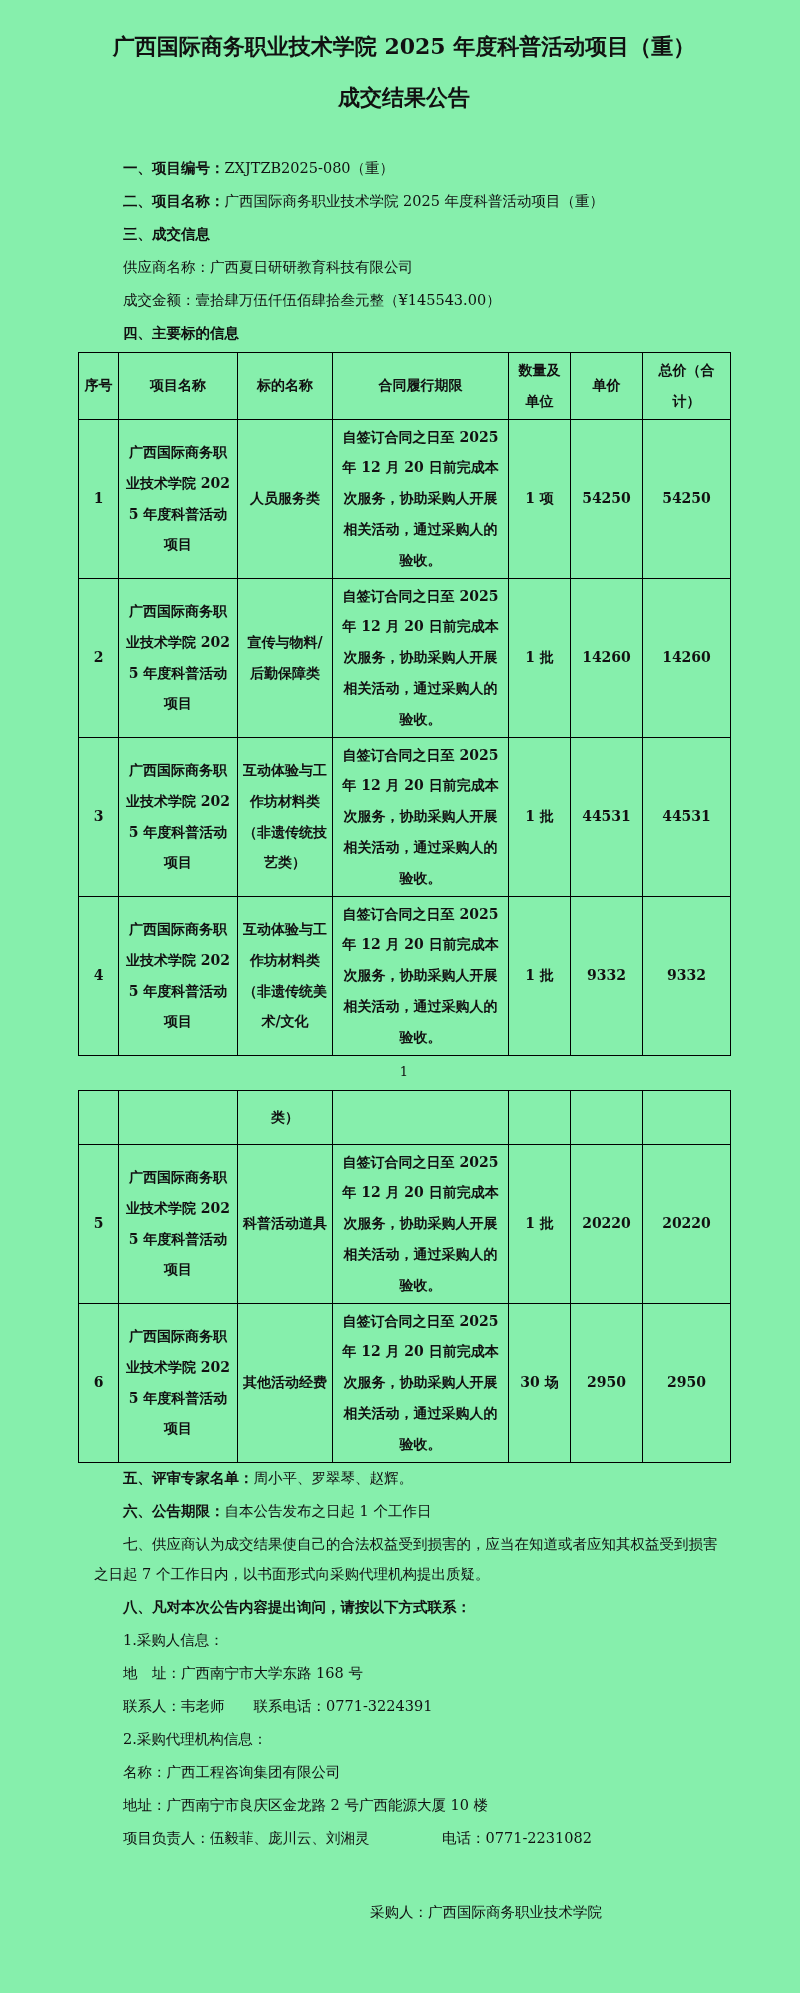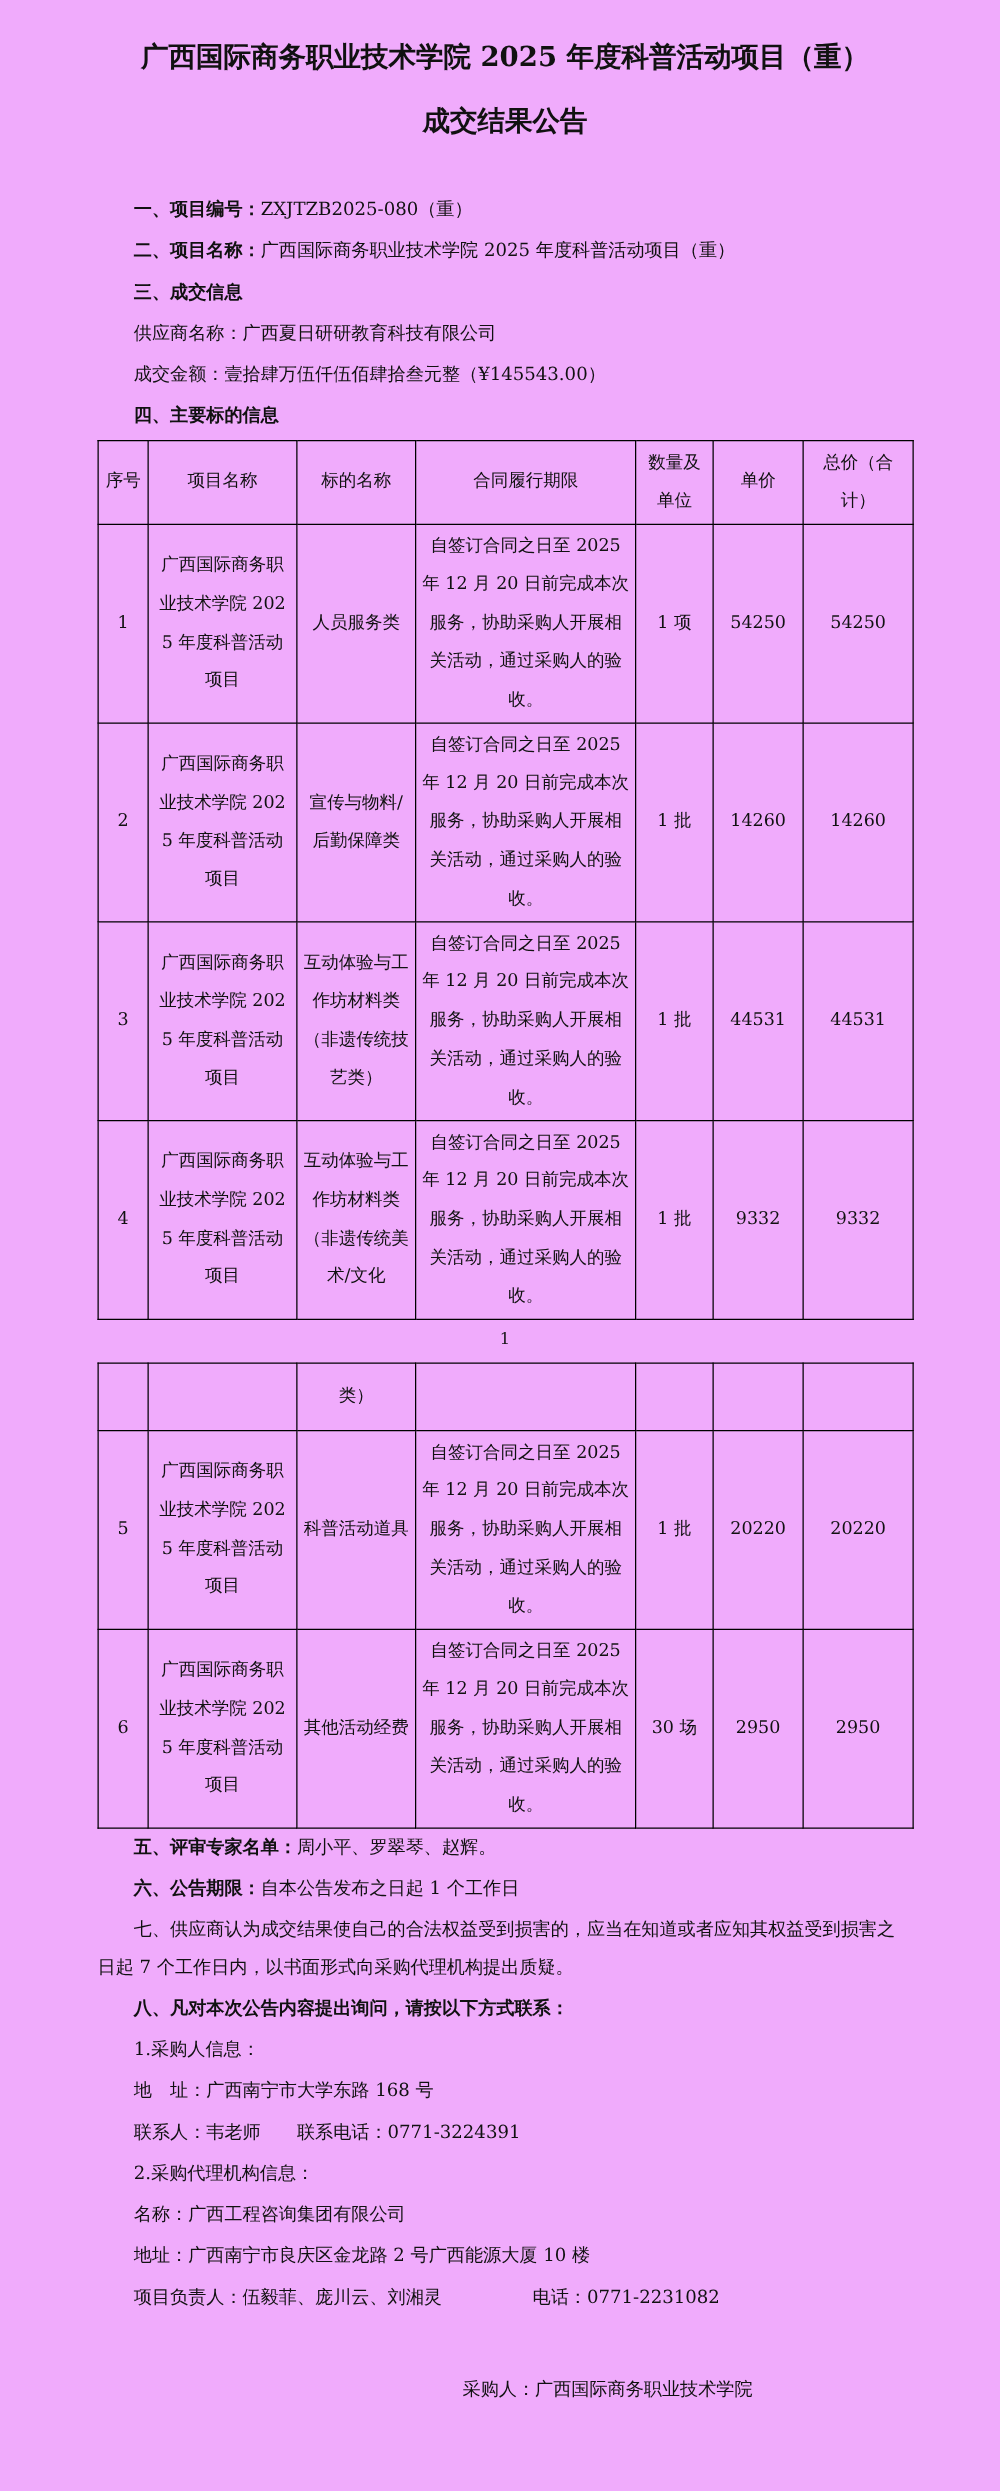--- a/index.html
+++ b/index.html
@@ -1,30 +1,30 @@
 <!DOCTYPE html>
 <html><head>
 <meta charset="utf-8">
 <style>
   html,body{margin:0;padding:0;background:#ffffff;}
   .page{
-    position:relative;width:800px;height:1993px;background:#f0abfc;
+    position:relative;width:800px;height:1993px;background:#86efac;
     color:#111111;font-family:"DejaVu Serif","Liberation Serif",serif;
     overflow:hidden;box-sizing:border-box;
   }
   .content{padding:30px 70px 0 78px;width:652px;box-sizing:content-box;}
   .title{font-size:22px;font-weight:bold;text-align:center;line-height:32px;margin:0;}
   .title + .title{margin-top:19px;}
   .title-block{margin-bottom:40px;}
-  p.line{font-size:14.5px;line-height:30px;margin:0 0 3px 0;text-indent:29px;}
+  p.line{font-size:14.5px;line-height:30px;margin:0 0 3px 16px;text-indent:29px;}
   .bold{font-weight:bold;}
   table.main{border-collapse:collapse;width:652px;table-layout:fixed;margin:4px 0 0 0;}
   table.t2{margin-top:8px;}
   table.main td,table.main th{
-    border:1px solid #000000;font-size:14px;font-weight:normal;
+    border:1px solid #000000;font-size:14px;font-weight:bold;
     text-align:center;vertical-align:middle;padding:2px 4px;
     line-height:2.2;word-break:break-all;box-sizing:border-box;color:#111111;
   }
   tr.hdr{height:62px;}
   tr.row{height:125px;}
   tr.row5{height:130px;}
   tr.row6{height:104px;}
   tr.cont{height:54px;}
   td.pd{text-align:left;padding:2px 10px;line-height:1.78;margin-left:40px;}
   td.proj{padding:2px 6px;}

